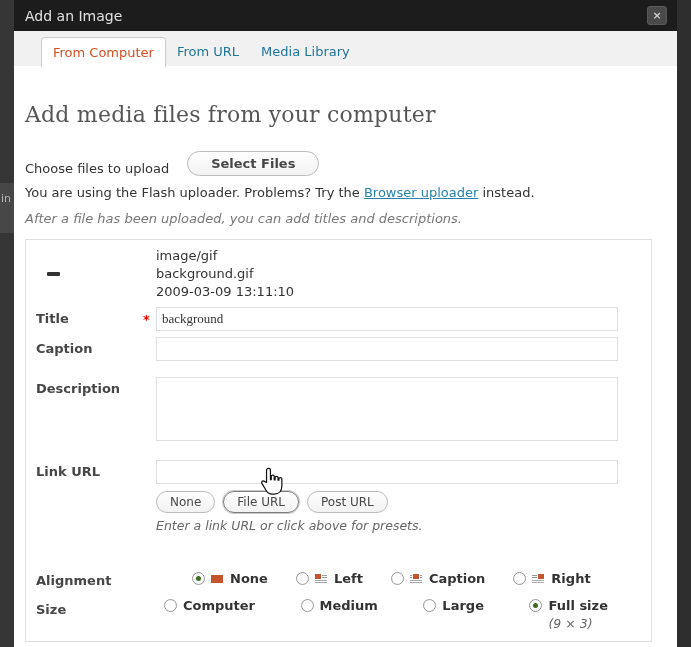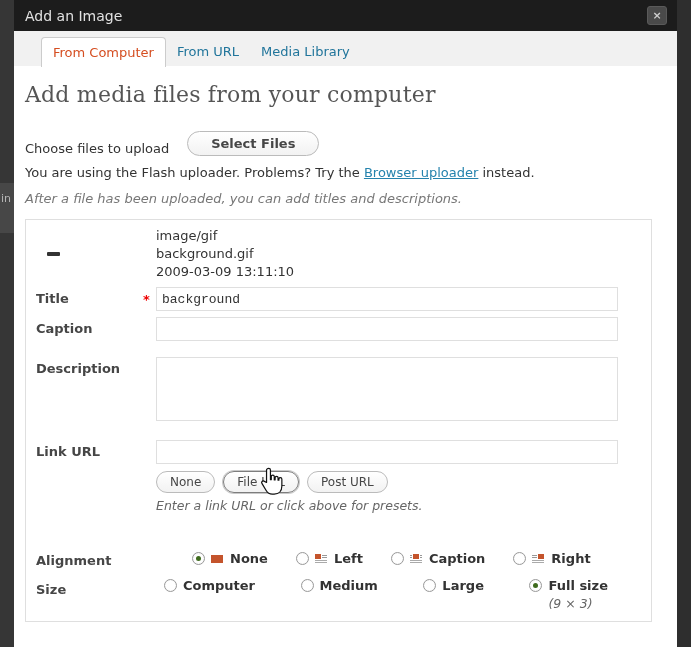--- a/index.html
+++ b/index.html
@@ -22,21 +22,21 @@
   .close-btn{width:18px;height:17px;background:#4a4a4a;border:1px solid #5a5a5a;border-radius:3px;color:#cfcfcf;
     font-size:11px;font-weight:bold;display:flex;align-items:center;justify-content:center;cursor:pointer;line-height:1;}
 
   .tabbar{height:35px;background:#f1f1f1;display:flex;align-items:flex-end;padding-left:27px;}
   .tab{padding:7px 11px;font-size:13px;color:#21759b;cursor:pointer;}
   .tab.active{background:#fff;border:1px solid #ccc;border-bottom:none;border-radius:4px 4px 0 0;
     color:#d54e21;margin-bottom:-1px;}
 
   .content{padding:14px 11px 0 11px;position:relative;}
   h3.page-heading{font-family:"DejaVu Serif","Liberation Serif",serif;font-weight:normal;
-    font-size:22px;color:#555;margin:2px 0 24px 0;letter-spacing:.2px;}
+    font-size:22px;color:#555;margin:22px 0 24px 0;letter-spacing:.2px;}
 
   .choose-row{display:flex;align-items:flex-end;gap:18px;margin:0 0 9px 0;}
   .choose-label{color:#333;}
 
   .pill{border:1px solid #bbb;border-radius:14px;background:linear-gradient(#ffffff,#f2f2f2);
     color:#464646;cursor:pointer;font-family:inherit;}
   .select-files{font-weight:bold;font-size:13px;padding:4px 0;width:132px;text-align:center;}
 
   .flash-p{margin:0 0 11px 0;}
   a.link{color:#2583ad;text-decoration:underline;cursor:pointer;}
@@ -47,21 +47,21 @@
   .row{display:flex;}
   .row-label{width:120px;flex:0 0 120px;font-weight:bold;color:#464646;padding-top:4px;}
   .row-field{width:462px;flex:0 0 462px;position:relative;}
 
   .file-row .row-label{display:flex;align-items:center;padding-top:0;}
   .file-thumb{width:13px;height:4px;background:#333;border-radius:1px;margin-left:11px;}
   .file-meta div{line-height:18px;color:#333;}
 
   .field-row{margin-top:6px;}
   input.text, textarea.text{box-sizing:border-box;width:100%;border:1px solid #dfdfdf;background:#fff;
-    font-family:Liberation Mono, monospace;font-size:13px;color:#333;padding:3px 5px;height:24px;}
+    font-family:Liberation Serif, serif;font-size:13px;color:#333;padding:3px 5px;height:24px;}
   textarea.text{height:64px;resize:none;}
   .req{position:absolute;left:-13px;top:5px;color:#e00;font-weight:bold;}
   .field-help{font-style:italic;color:#666;font-size:12.5px;margin:5px 0 14px 0;}
 
   .desc-row{margin-top:16px;}
   .link-row{margin-top:16px;}
   .preset-btns{display:flex;gap:8px;margin-top:7px;}
   .preset{font-size:12px;padding:3px 13px;}
   .preset.focused{border-color:#7d7d7d;box-shadow:0 0 0 1px #c8c8c8;}
 

